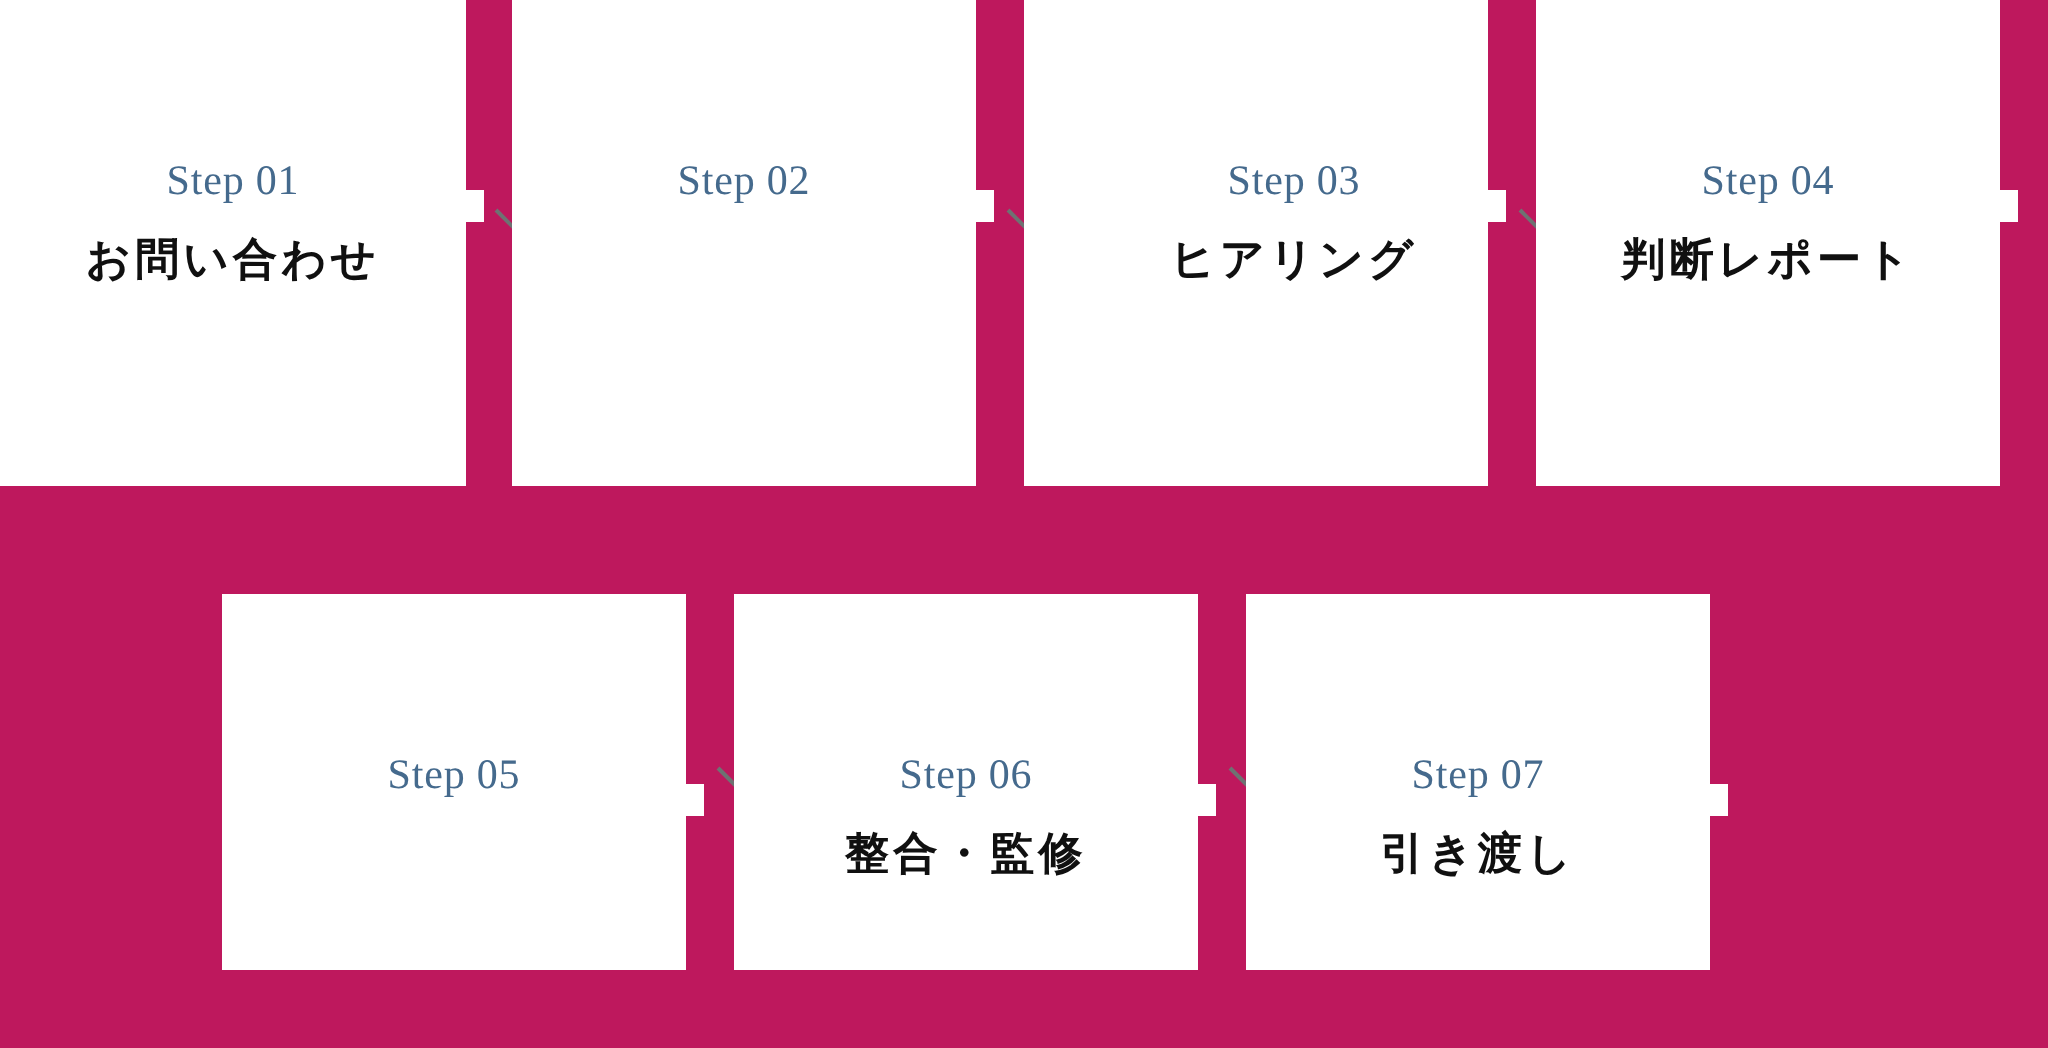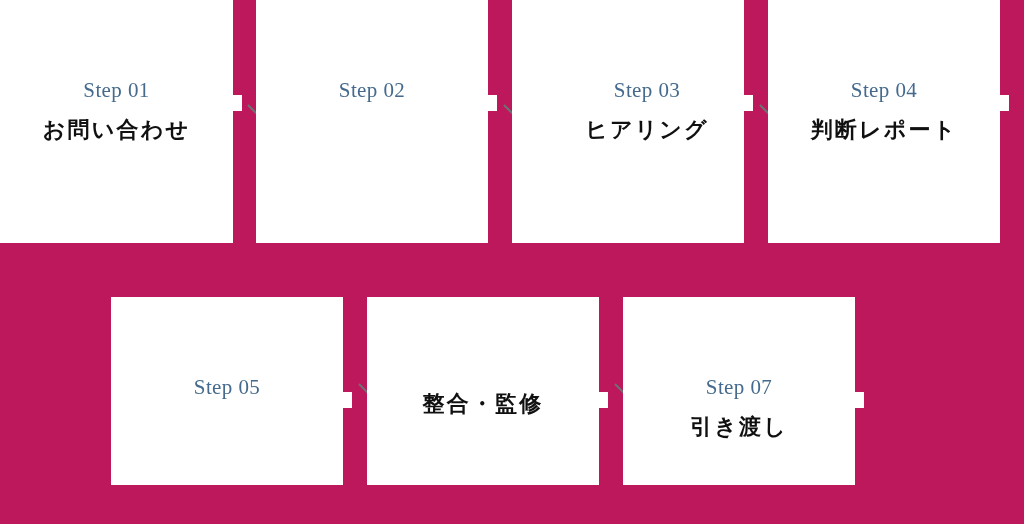--- a/index.html
+++ b/index.html
@@ -138,20 +138,21 @@
   </div>
 
   <div class="connector" style="left:358px; top:383px;">
     <svg width="22" height="22" viewBox="0 0 22 22">
       <line x1="1" y1="1" x2="17" y2="17" stroke="#6e7272" stroke-width="2"></line>
     </svg>
   </div>
 
   <div class="step-card row-bot" style="left:367px; width:232px;">
     <div class="step-card-inner" style="top:79px;">
+      <div class="step-label">Step 06</div>
       <div class="step-title">整合・監修</div>
     </div>
     <div class="arrow-nub" style="right:-9px; top:95px; height:16px;"></div>
   </div>
 
   <div class="connector" style="left:614px; top:383px;">
     <svg width="22" height="22" viewBox="0 0 22 22">
       <line x1="1" y1="1" x2="17" y2="17" stroke="#6e7272" stroke-width="2"></line>
     </svg>
   </div>

